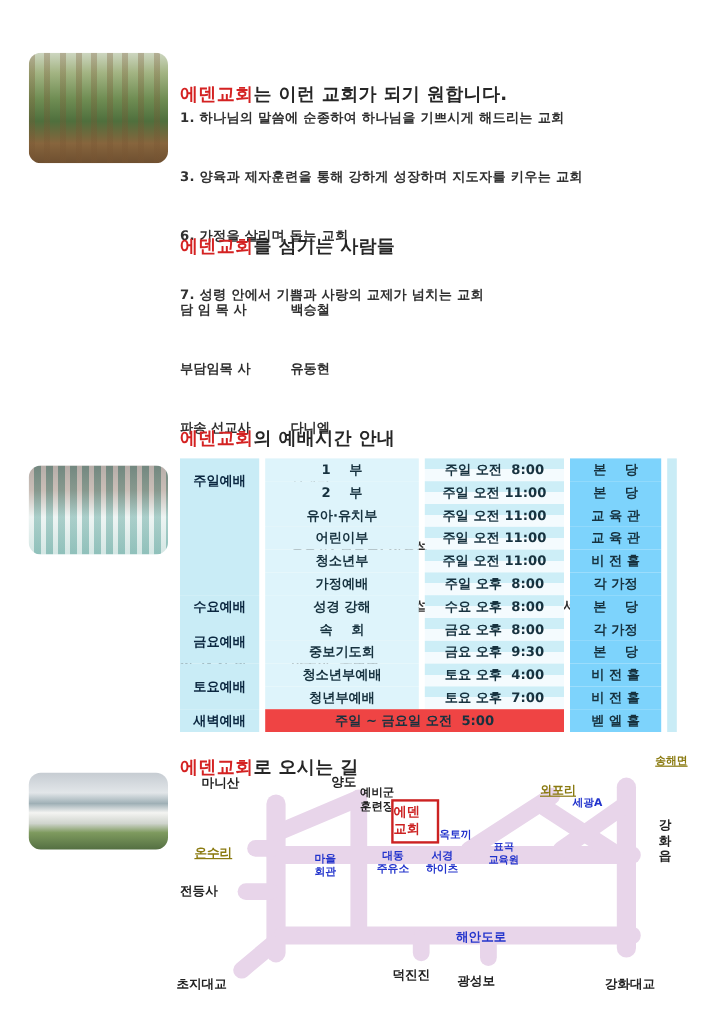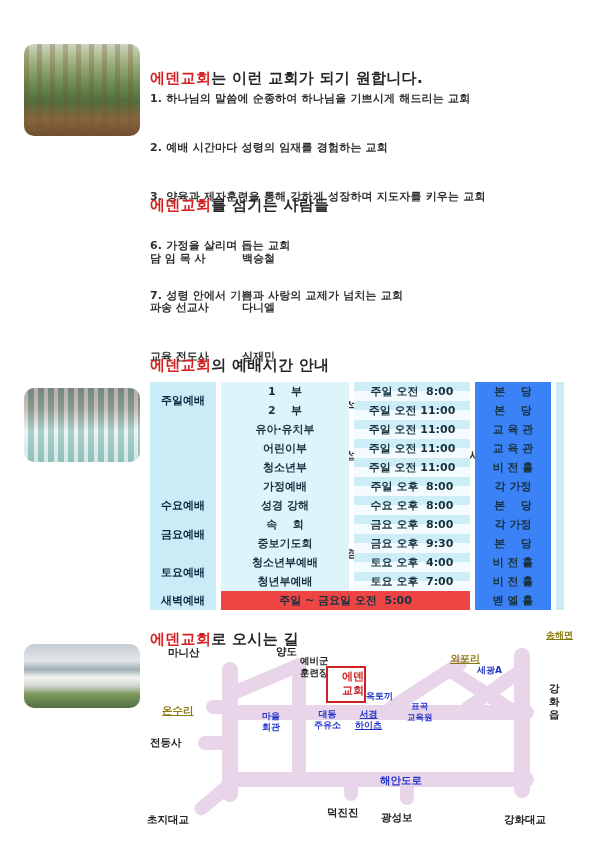--- a/index.html
+++ b/index.html
@@ -18,21 +18,21 @@
   .people-list { left:150px; top:218px; font-size:11px; font-weight:bold; line-height:16.4px; color:#303030; white-space:pre; }
   .people-row { height:16.4px; }
   .people-role { display:inline-block; width:92px; }
   
   .sched { left:145px; top:382px; border-collapse:separate; border-spacing:5px 0; }
   .sched td { font-size:11px; font-weight:bold; color:#17323f; height:19px; padding:0 3px; text-align:center; white-space:pre; }
   .sched .cat   { background:#c9ecf6; width:60px; color:#0b2740; }
   .sched .cat-top { vertical-align:top; padding-top:11px; }
   .sched .name  { background:#def4fb; width:122px; }
   .sched .time  { background:linear-gradient(180deg,#cdeef7 0%,#cdeef7 48%,#f4fbfe 48%,#f4fbfe 100%); width:110px; }
-  .sched .place { background:#3b82f6; width:70px; }
+  .sched .place { background:#7dd3fc; width:70px; }
   .sched .dawn  { background:#ef4444; }
   .sched .edge  { background:#c9ecf6; width:8px; padding:0; }
   
   .photo { position:absolute; border-radius:10px; }
   .photo-garden { left:24px; top:44px; width:116px; height:92px;
     background:
       repeating-linear-gradient(90deg, rgba(120,85,50,.30) 0 5px, rgba(0,0,0,0) 5px 13px),
       linear-gradient(180deg,#cdd6c0 0%,#a3b483 18%,#6f8d53 42%,#4f6f3d 62%,#87653d 82%,#6e4f30 100%);
   }
   .photo-choir { left:24px; top:388px; width:116px; height:74px;
@@ -46,46 +46,46 @@
   }
   
   .map-layer { position:absolute; inset:0; }
   .road { position:absolute; background:#e8d5ea; border-radius:8px; z-index:1; }
   .ml { position:absolute; font-size:10.5px; font-weight:bold; color:#222222; z-index:3; white-space:pre-line; }
   .ml-sm { font-size:9px; line-height:1.25; text-align:center; }
   .ml-blue { color:#2233cc; }
   .ml-olive { color:#8a7a10; text-decoration:underline; }
   .eden-box { position:absolute; left:326px; top:666px; width:36px; padding:2px 0; z-index:4;
     border:2px solid #cc2222; background:#ffffff; color:#cc2222; font-weight:bold;
-    font-size:11px; line-height:1.3; text-align:right; white-space:pre-line; }
+    font-size:11px; line-height:1.3; text-align:left; white-space:pre-line; }
   .vert { width:13px; word-break:break-all; line-height:1.25; }
 </style>
 </head>
 <body>
 
 <div class="photo photo-garden"></div>
 <div class="photo photo-choir"></div>
 <div class="photo photo-building"></div>
 
 <div class="abs heading" style="left:150px; top:38px;margin-top:31px;">
   <span class="brand">에덴교회</span><span>는 이런 교회가 되기 원합니다.</span>
 </div>
 <div class="abs vision-list">
   <div>1. 하나님의 말씀에 순종하여 하나님을 기쁘시게 해드리는 교회</div>
-  <div>2. 예배 시간마다 성령의 임재를 경험하는 교회</div>
   <div>3. 양육과 제자훈련을 통해 강하게 성장하며 지도자를 키우는 교회</div>
   <div>6. 가정을 살리며 돕는 교회</div>
   <div>7. 성령 안에서 기쁨과 사랑의 교제가 넘치는 교회</div>
 </div>
 
 <div class="abs heading" style="left:150px; top:196px;">
   <span class="brand">에덴교회</span><span>를 섬기는 사람들</span>
 </div>
 <div class="abs people-list">
   <div class="people-row"><span class="people-role">담 임 목 사</span><span>백승철</span></div>
+  <div class="people-row"><span class="people-role">부담임목 사</span><span>유동현</span></div>
   <div class="people-row"><span class="people-role">파송 선교사</span><span>다니엘</span></div>
   <div class="people-row"><span class="people-role">교육 전도사</span><span>심재민</span></div>
   <div class="people-row"><span class="people-role">원 로 장 로</span><span>황봉규, 임광석, 서정석</span></div>
   <div class="people-row"><span class="people-role">시 무 장 로</span><span>김선기, 두현성, 한상섭, 이강실, 윤병렬, 구양서</span></div>
   <div class="people-row"><span class="people-role">성 가 지 휘</span><span>한송희, 윤병렬</span></div>
   <div class="people-row"><span class="people-role">피아노 반주</span><span>구하원, 권미숙, 이미경, 황은비</span></div>
 </div>
 
 <div class="abs heading" style="left:150px; top:356px;">
   <span class="brand">에덴교회</span><span>의 예배시간 안내</span>
@@ -193,20 +193,20 @@
   <div class="ml ml-olive" style="left:450px; top:652px; font-size:10px;">외포리</div>
   <div class="ml ml-blue ml-sm" style="left:477px; top:665px;">세광A</div>
   <div class="ml ml-olive ml-sm" style="left:546px; top:630px;">송해면</div>
   <div class="ml vert" style="left:549px; top:682px;">강화읍</div>
   <div class="ml ml-olive" style="left:162px; top:704px;">온수리</div>
   <div class="ml" style="left:150px; top:736px;">전등사</div>
   <div class="ml ml-blue ml-sm" style="left:262px; top:711px;">마을
 회관</div>
   <div class="ml ml-blue ml-sm" style="left:314px; top:709px;">대동
 주유소</div>
-  <div class="ml ml-blue ml-sm" style="left:355px; top:709px;text-decoration:underline;">서경
+  <div class="ml ml-blue ml-sm" style="left:355px; top:709px;">서경
 하이츠</div>
   <div class="ml ml-blue" style="left:380px; top:774px;">해안도로</div>
   <div class="ml" style="left:147px; top:813px;">초지대교</div>
   <div class="ml" style="left:327px; top:806px;">덕진진</div>
   <div class="ml" style="left:381px; top:811px;">광성보</div>
   <div class="ml" style="left:504px; top:813px;">강화대교</div>
 </div>
 
 </body></html>

